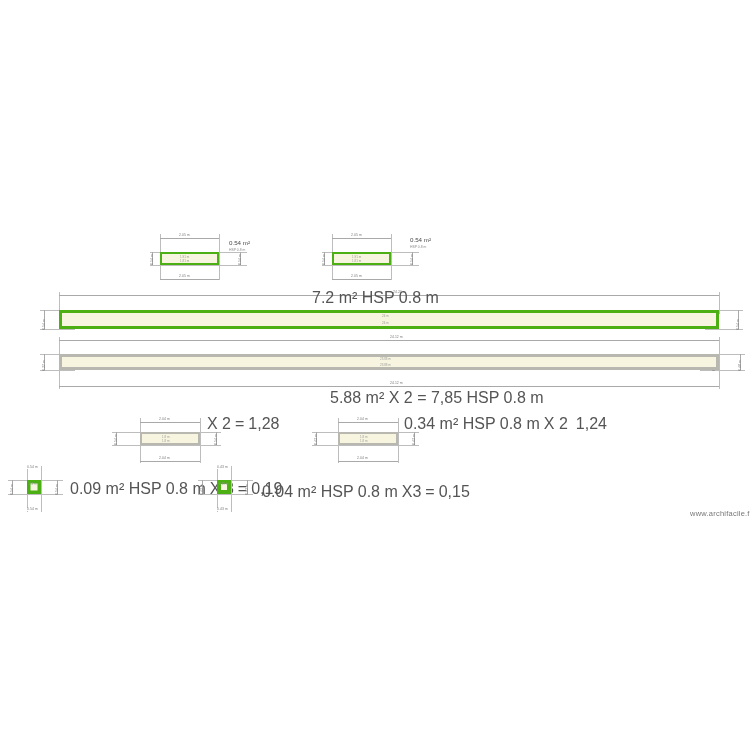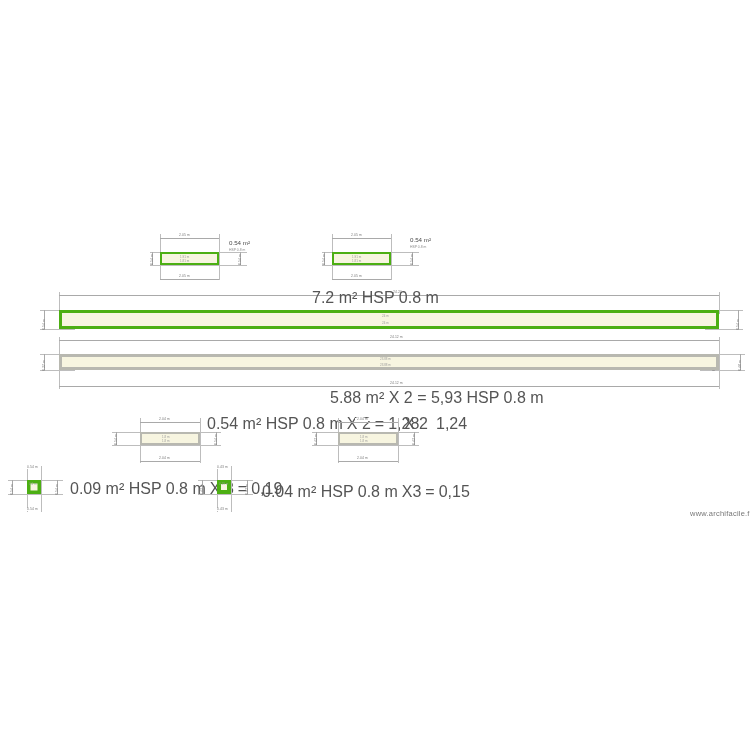--- a/index.html
+++ b/index.html
@@ -263,21 +263,21 @@
 
     <div class="room grey" style="left:59px; top:354px; width:660px; height:16px;">
       <div class="inner-lbl" style="left:318px; top:0px;">23.88 m</div>
       <div class="inner-lbl" style="left:318px; top:6px;">23.88 m</div>
     </div>
 
     <div class="area-center" style="left:330px; top:388px; width:130px;">
       <span class="m2">5.88 m²</span>
       <span class="calc">X 2</span>
       <span class="calc">=</span>
-      <span class="calc">5,93</span>
+      <span class="calc">7,85</span>
       <span class="hsp">HSP 0.8 m</span>
     </div>
   </div>
 
   <div>
 
     <div class="ext-v abs" style="left:140px; top:418px; height:45px;"></div>
     <div class="ext-v abs" style="left:200px; top:418px; height:45px;"></div>
     <div class="ext-h abs" style="left:112px; top:432px; width:95px;"></div>
     <div class="ext-h abs" style="left:112px; top:445px; width:95px;"></div>
@@ -293,24 +293,20 @@
     <div class="dlabel v" style="left:115px; top:445px;">0.54 m</div>
     <div class="dim-v" style="left:216px; top:432px; height:13px;"></div>
     <div class="dlabel v" style="left:215px; top:445px;">0.54 m</div>
 
     <div class="room grey thin" style="left:140px; top:432px; width:60px; height:13px;">
       <div class="inner-lbl" style="left:20px; top:1px;">1.8 m</div>
       <div class="inner-lbl" style="left:20px; top:5px;">1.8 m</div>
     </div>
 
     <div class="area-inline" style="left:207px; top:415px;">
-      <span class="block">
-        <span class="m2">0.54 m²</span>
-        <span class="hsp">HSP 0.8 m</span>
-      </span>
       <span class="calc">X 2</span>
       <span class="calc">=</span>
       <span class="calc">1,28</span>
     </div>
   </div>
 
   <div>
 
     <div class="ext-v abs" style="left:338px; top:418px; height:45px;"></div>
     <div class="ext-v abs" style="left:398px; top:418px; height:45px;"></div>
@@ -328,20 +324,24 @@
     <div class="dlabel v" style="left:315px; top:445px;">0.43 m</div>
     <div class="dim-v" style="left:414px; top:432px; height:13px;"></div>
     <div class="dlabel v" style="left:413px; top:445px;">0.43 m</div>
 
     <div class="room grey thin" style="left:338px; top:432px; width:60px; height:13px;">
       <div class="inner-lbl" style="left:20px; top:1px;">1.8 m</div>
       <div class="inner-lbl" style="left:20px; top:5px;">1.8 m</div>
     </div>
 
     <div class="area-inline" style="left:404px; top:415px;">
+      <span class="block">
+        <span class="m2">0.34 m²</span>
+        <span class="hsp">HSP 0.8 m</span>
+      </span>
       <span class="calc">X 2</span>
       <span class="calc"></span>
       <span class="calc">1,24</span>
     </div>
   </div>
 
   <div>
 
     <div class="ext-v abs" style="left:27px; top:466px; height:46px;"></div>
     <div class="ext-v abs" style="left:41px; top:466px; height:46px;"></div>

